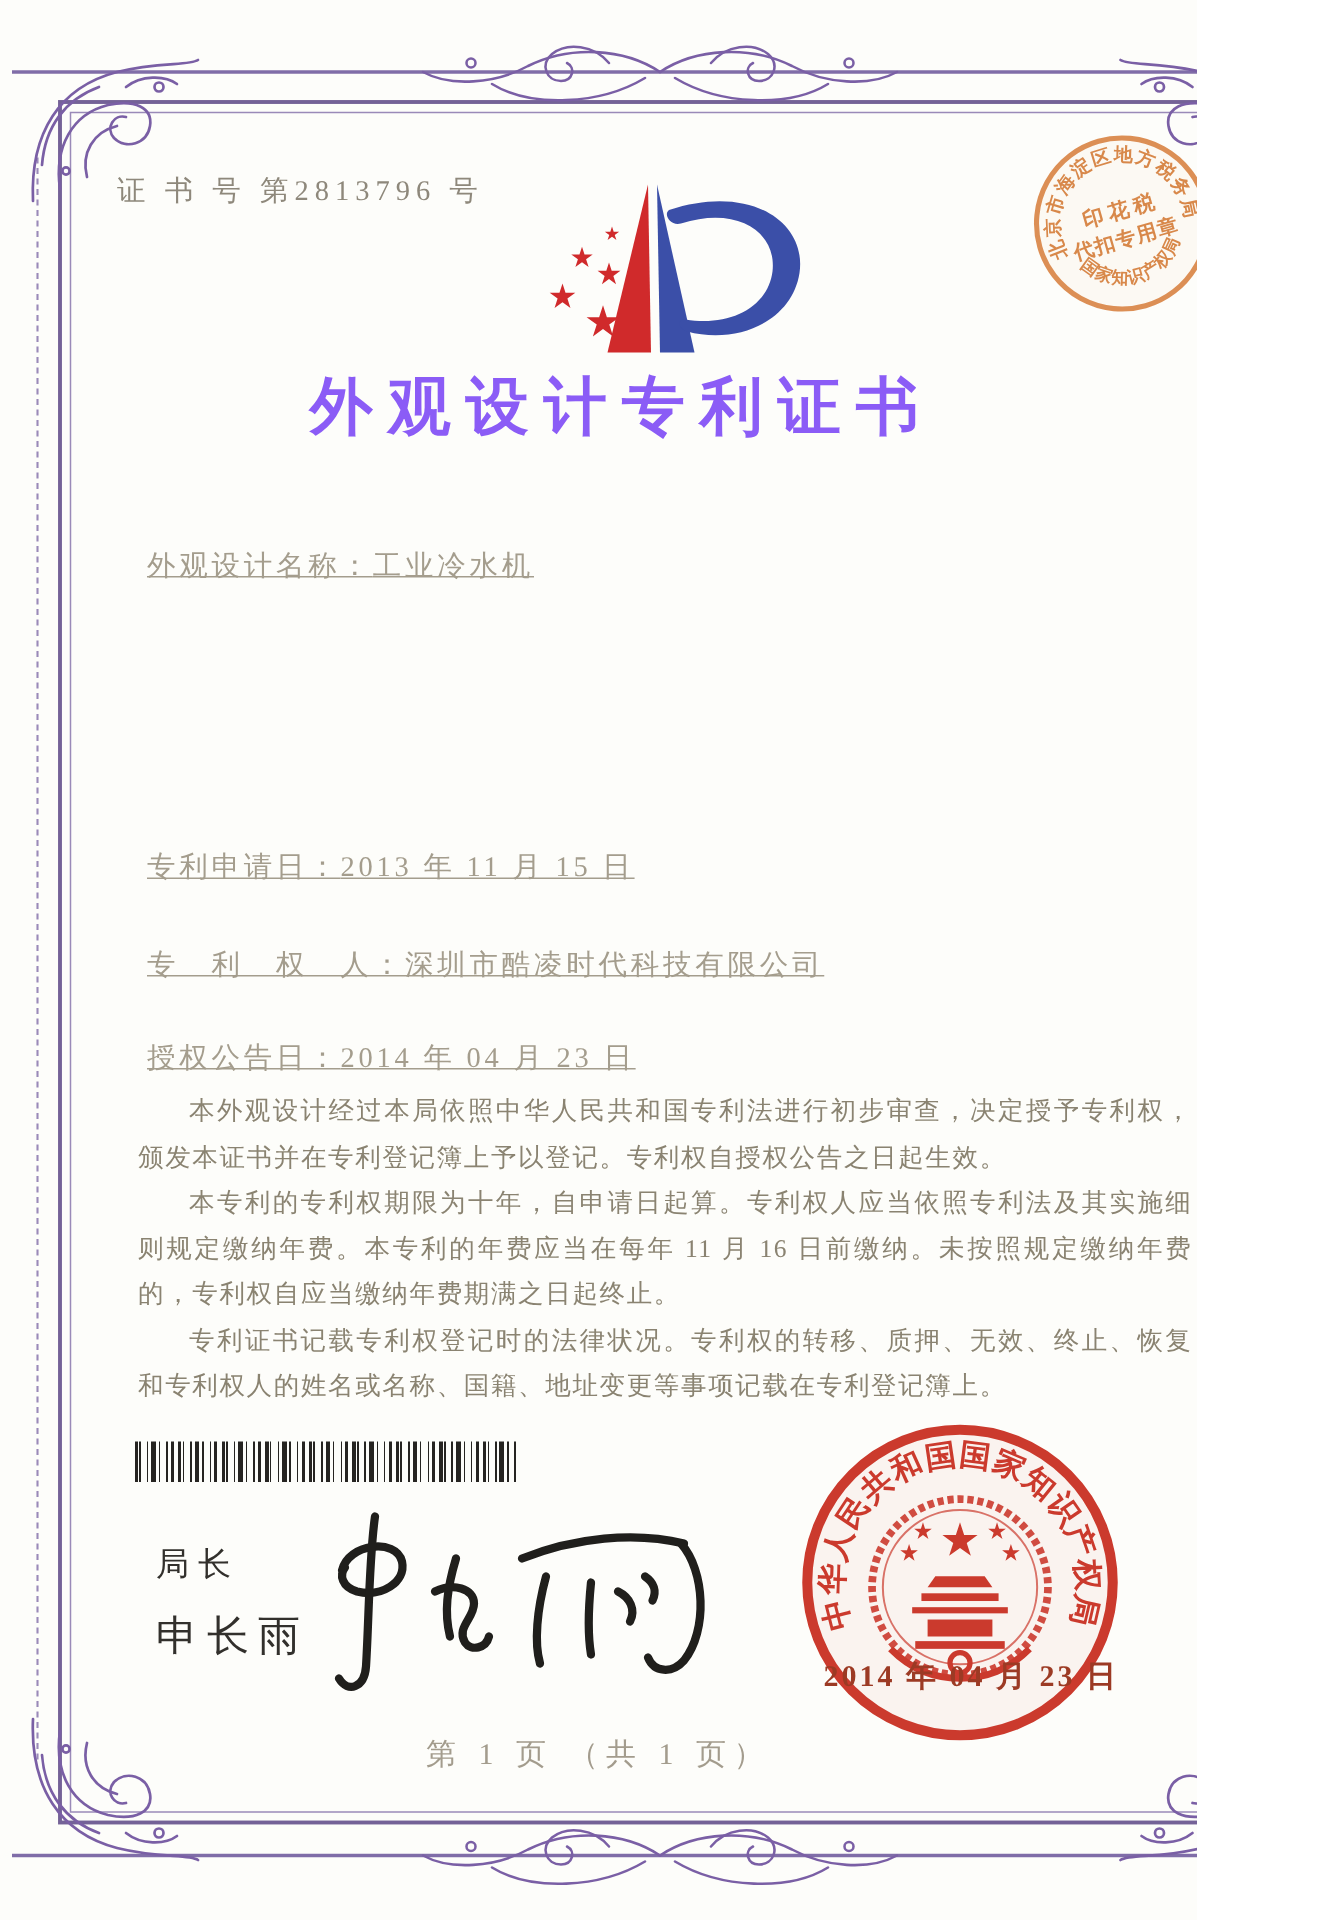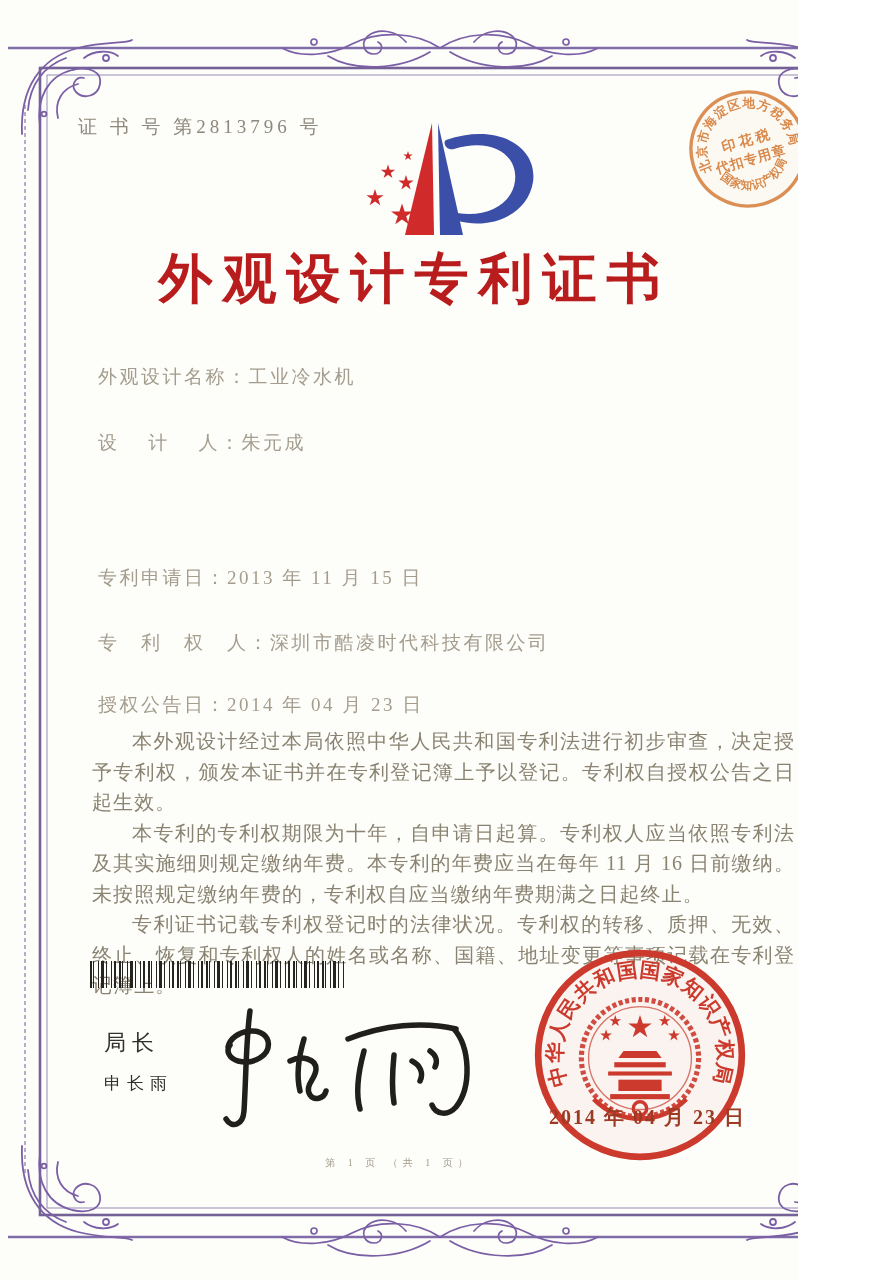--- a/index.html
+++ b/index.html
@@ -8,53 +8,53 @@
     font-family:"Liberation Serif","DejaVu Serif",serif;overflow:hidden;
   }
   .frame{position:absolute;left:0;top:0;z-index:0;}
   .cert-no{
     position:absolute;left:78px;top:114px;font-size:19px;letter-spacing:4px;
     color:#8e887b;z-index:2;white-space:nowrap;
   }
   .logo{position:absolute;left:330px;top:120px;z-index:2;}
   .title{
     position:absolute;left:0;right:0;top:243px;margin:0;text-align:center;
-    font-size:54px;font-weight:700;letter-spacing:10px;color:#b91c1c;z-index:2;padding-left:31px;
+    font-size:42px;font-weight:700;letter-spacing:10px;color:#8b5cf6;z-index:2;padding-left:31px;
   }
   .field{
     position:absolute;left:98px;font-size:19px;color:#a49d8d;letter-spacing:2.5px;
-    white-space:nowrap;z-index:2;
+    white-space:nowrap;z-index:2;text-decoration:underline;
   }
   .paras{
-    position:absolute;left:92px;top:726px;width:703px;font-size:20px;
+    position:absolute;left:92px;top:726px;width:703px;font-size:17px;
     line-height:30.5px;color:#8a8371;letter-spacing:1.1px;text-align:justify;z-index:2;
   }
   .paras p{margin:0;text-indent:2em;}
   .barcode{
     position:absolute;left:90px;top:961px;width:254px;height:27px;z-index:2;
     background:repeating-linear-gradient(90deg,
       #262421 0px,#262421 2px,transparent 2px,transparent 3px,
       #262421 3px,#262421 4px,transparent 4px,transparent 8px,
       #262421 8px,#262421 9px,transparent 9px,transparent 11px,
       #262421 11px,#262421 14px,transparent 14px,transparent 16px,
       #262421 16px,#262421 17px,transparent 17px,transparent 21px,
       #262421 21px,#262421 22px,transparent 22px,transparent 24px,
       #262421 24px,#262421 26px,transparent 26px,transparent 29px);
   }
   .signer-title{position:absolute;left:104px;top:1028px;font-size:22px;letter-spacing:6px;color:#32302c;z-index:2;}
-  .signer-name{position:absolute;left:104px;top:1072px;font-size:17px;letter-spacing:6px;color:#32302c;z-index:2;}
+  .signer-name{position:absolute;left:104px;top:1072px;font-size:28px;letter-spacing:6px;color:#32302c;z-index:2;}
   .signature{position:absolute;left:198px;top:1003px;z-index:2;}
   .seal{position:absolute;left:532px;top:947px;z-index:3;}
   .seal-date{
     position:absolute;left:549px;top:1104px;font-size:20px;font-weight:600;
     color:#9c3a24;letter-spacing:2px;z-index:4;white-space:nowrap;
   }
   .tax-stamp{position:absolute;left:668px;top:69px;transform:rotate(-16deg);z-index:2;}
   .footer{
-    position:absolute;left:0;right:0;top:1156px;text-align:center;font-size:10px;
+    position:absolute;left:0;right:0;top:1156px;text-align:center;font-size:20px;
     letter-spacing:5px;color:#a39c8d;z-index:2;
   }
 </style>
 </head>
 <body>
 
 <div class="page">
 
   <svg class="frame" width="879" height="1280" viewBox="0 0 879 1280">
     <defs>
@@ -107,23 +107,20 @@
       <use href="#star" transform="translate(76,63) scale(8)"></use>
       <use href="#star" transform="translate(45,78) scale(9)"></use>
       <use href="#star" transform="translate(72,95) scale(11.5)"></use>
     </g>
   </svg>
 
   <h1 class="title">外观设计专利证书</h1>
 
   <div class="field" style="top:364px">
     <span>外观设计名称：</span><span>工业冷水机</span>
-  </div>
-  <div class="field" style="top:430px">
-    <span>设　 计　 人：</span><span>朱元成</span>
   </div>
   <div class="field" style="top:565px">
     <span>专利申请日：</span><span>2013 年 11 月 15 日</span>
   </div>
   <div class="field" style="top:630px">
     <span>专　利　权　人：</span><span>深圳市酷凌时代科技有限公司</span>
   </div>
   <div class="field" style="top:692px">
     <span>授权公告日：</span><span>2014 年 04 月 23 日</span>
   </div>

